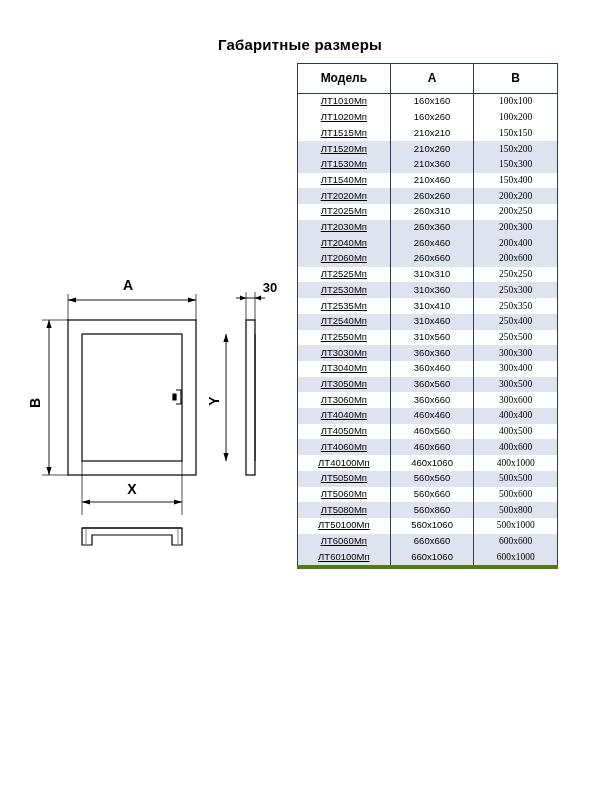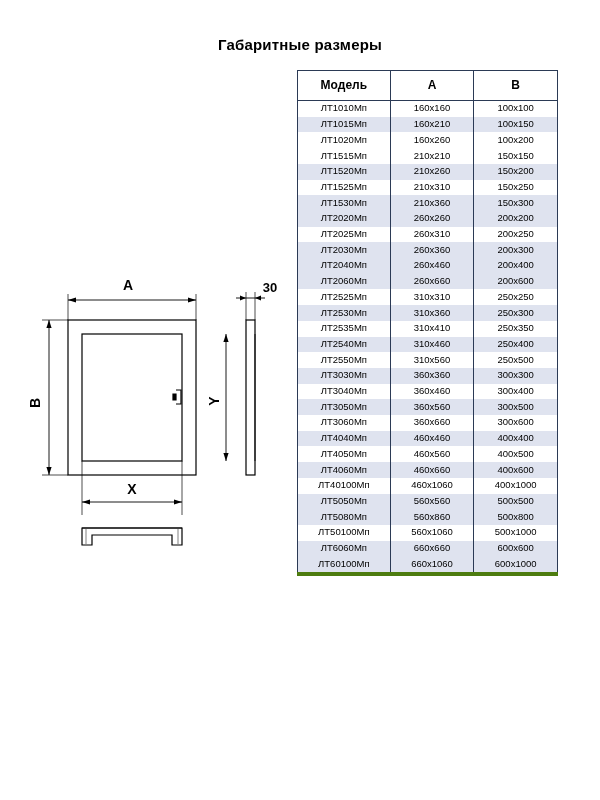--- a/index.html
+++ b/index.html
@@ -21,21 +21,21 @@
     left: 0;
     width: 600px;
     text-align: center;
     font-size: 15px;
     font-weight: bold;
     letter-spacing: 0.2px;
   }
   
   .table-wrap {
     position: absolute;
-    top: 70px;
+    top: 63px;
     left: 297px;
     width: 261px;
   }
   table.dim-table {
     border-collapse: collapse;
     width: 261px;
     font-size: 9.5px;
   }
   table.dim-table th {
     background: #ffffff;
@@ -56,26 +56,28 @@
     line-height: 1.15;
   }
   table.dim-table tr.shaded td {
     background: #dfe3ef;
   }
   table.dim-table tr:last-child td {
     border-bottom: 4px solid #4d7c0f;
   }
   table.dim-table td.model {
     width: 93px;
+    text-decoration: underline;
   }
   table.dim-table td.cola {
     width: 84px;
   }
   table.dim-table td.colb {
     width: 84px;
+    font-family: Liberation Serif, serif;
   }
   table.dim-table th.model { width: 93px; }
   table.dim-table th.cola { width: 84px; }
   table.dim-table th.colb { width: 84px; }
 
   
   .drawing {
     position: absolute;
     left: 30px;
     top: 270px;
@@ -157,50 +159,45 @@
         <th class="cola">A</th>
         <th class="colb">B</th>
       </tr>
     </thead>
     <tbody id="table-body">
         <tr>
           <td class="model">ЛТ1010Мп</td>
           <td class="cola">160х160</td>
           <td class="colb">100х100</td>
         </tr>
-        <tr class="shaded">
-          <td class="model">ЛТ1015Мп</td>
-          <td class="cola">160х210</td>
-          <td class="colb">100х150</td>
-        </tr>
         <tr>
           <td class="model">ЛТ1020Мп</td>
           <td class="cola">160х260</td>
           <td class="colb">100х200</td>
         </tr>
         <tr>
           <td class="model">ЛТ1515Мп</td>
           <td class="cola">210х210</td>
           <td class="colb">150х150</td>
         </tr>
         <tr class="shaded">
           <td class="model">ЛТ1520Мп</td>
           <td class="cola">210х260</td>
           <td class="colb">150х200</td>
         </tr>
-        <tr>
-          <td class="model">ЛТ1525Мп</td>
-          <td class="cola">210х310</td>
-          <td class="colb">150х250</td>
-        </tr>
         <tr class="shaded">
           <td class="model">ЛТ1530Мп</td>
           <td class="cola">210х360</td>
           <td class="colb">150х300</td>
         </tr>
+        <tr>
+          <td class="model">ЛТ1540Мп</td>
+          <td class="cola">210х460</td>
+          <td class="colb">150х400</td>
+        </tr>
         <tr class="shaded">
           <td class="model">ЛТ2020Мп</td>
           <td class="cola">260х260</td>
           <td class="colb">200х200</td>
         </tr>
         <tr>
           <td class="model">ЛТ2025Мп</td>
           <td class="cola">260х310</td>
           <td class="colb">200х250</td>
         </tr>
@@ -282,20 +279,25 @@
         <tr>
           <td class="model">ЛТ40100Мп</td>
           <td class="cola">460х1060</td>
           <td class="colb">400х1000</td>
         </tr>
         <tr class="shaded">
           <td class="model">ЛТ5050Мп</td>
           <td class="cola">560х560</td>
           <td class="colb">500х500</td>
         </tr>
+        <tr>
+          <td class="model">ЛТ5060Мп</td>
+          <td class="cola">560х660</td>
+          <td class="colb">500х600</td>
+        </tr>
         <tr class="shaded">
           <td class="model">ЛТ5080Мп</td>
           <td class="cola">560х860</td>
           <td class="colb">500х800</td>
         </tr>
         <tr>
           <td class="model">ЛТ50100Мп</td>
           <td class="cola">560х1060</td>
           <td class="colb">500х1000</td>
         </tr>

